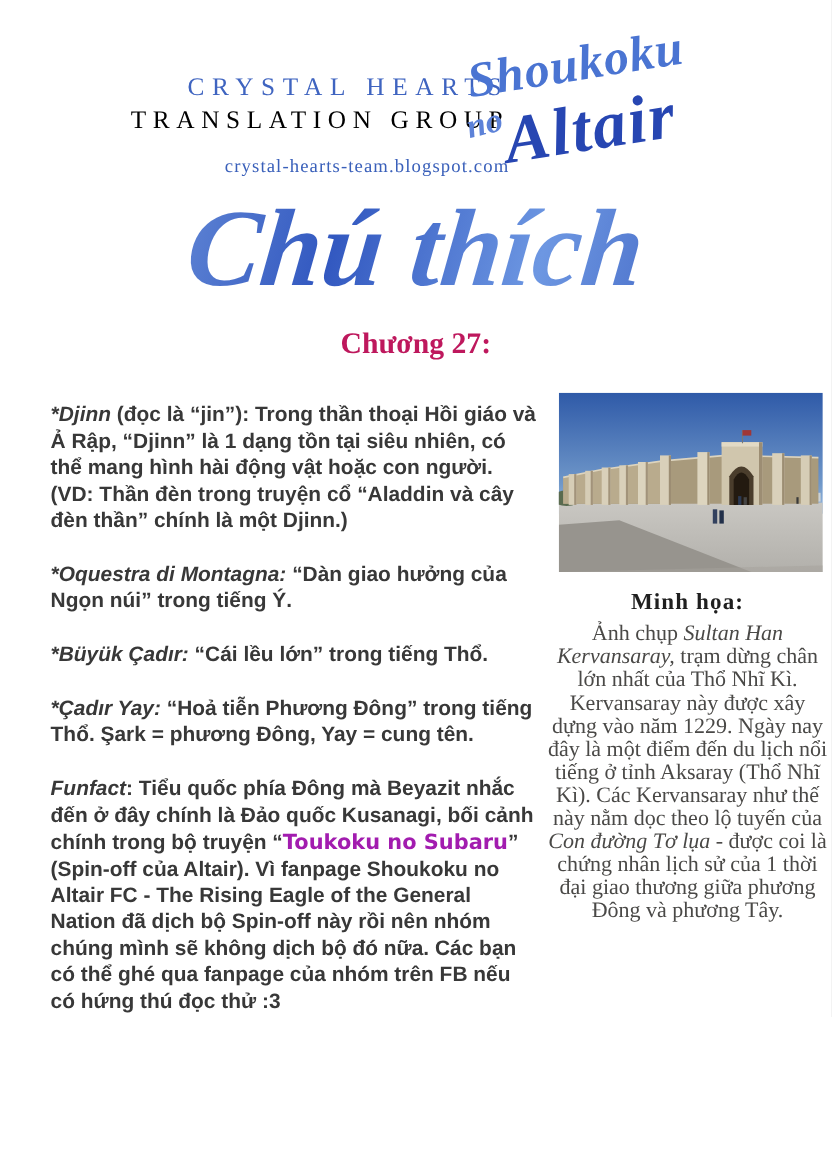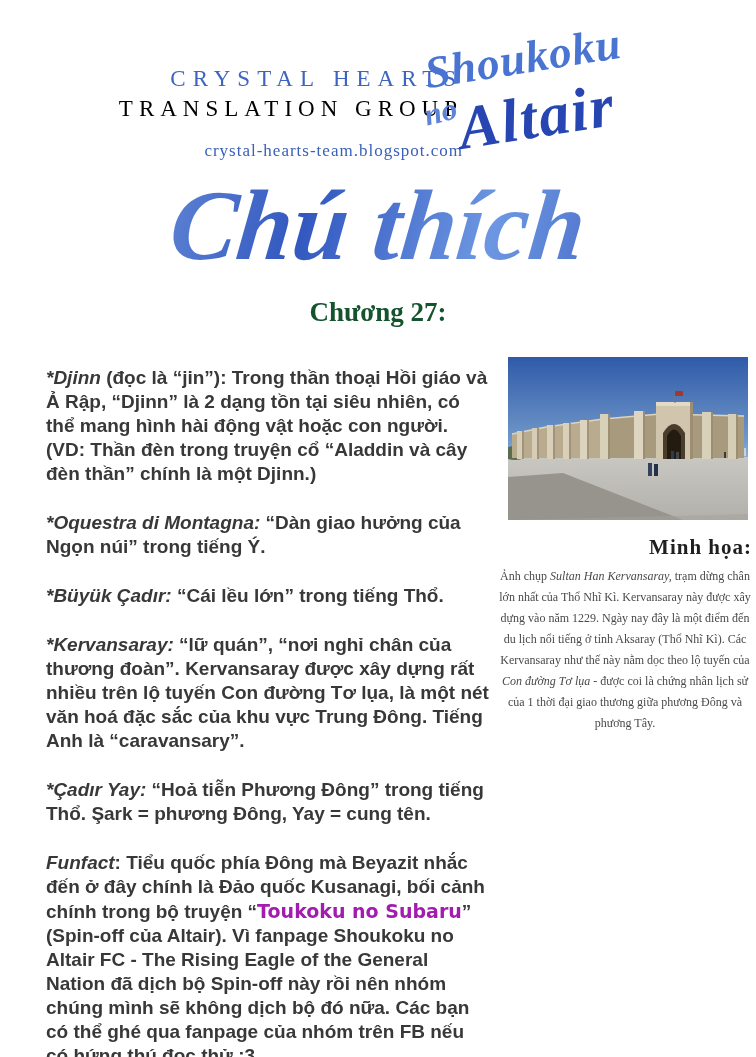--- a/index.html
+++ b/index.html
@@ -21,36 +21,36 @@
 
   
   .main-title{position:absolute;left:0;top:168px;width:756px;margin:0;text-align:center;
               font-family:"Liberation Serif",serif;font-style:italic;font-weight:bold;
               font-size:100px;transform:skewX(-6deg);color:#3a5fc2;}
   @supports ((-webkit-background-clip:text)) {
     .main-title{background:linear-gradient(100deg,#8fb4ea 0%,#3258c0 40%,#6d97e2 65%,#2343ae 100%);
                 -webkit-background-clip:text;-webkit-text-fill-color:transparent;}
   }
   .chapter{position:absolute;left:0;top:297px;width:756px;margin:0;text-align:center;
-           font-family:"Liberation Serif",serif;font-weight:bold;font-size:27px;color:#14532d;}
+           font-family:"Liberation Serif",serif;font-weight:bold;font-size:27px;color:#be185d;}
 
   
   .notes-col{position:absolute;left:46px;top:366px;width:444px;
              font-size:19px;line-height:24px;color:#383838;font-weight:bold;}
   .note{margin:0 0 25px 0;}
   .term,.funfact-label{font-style:italic;text-align:center;}
   .fbold{font-family:"DejaVu Sans",sans-serif;color:#a21caf;}
 
   
   .illus-col{position:absolute;left:498px;top:357px;width:254px;}
   .photo{margin-left:10px;width:240px;height:163px;display:block;}
-  .illus-heading{margin:15px 0 6px;text-align:right;font-family:"Liberation Serif",serif;
+  .illus-heading{margin:15px 0 6px;text-align:center;font-family:"Liberation Serif",serif;
                  font-size:21px;font-weight:bold;color:#1f1f1f;letter-spacing:1px;}
   .caption{margin:0;text-align:center;font-family:"Liberation Serif",serif;
-           font-size:12px;line-height:21px;color:#4a4947;}
+           font-size:20px;line-height:21px;color:#4a4947;}
   .cap-i{font-style:italic;}
 </style>
 </head>
 <body>
 
 <div class="page">
 
   <header>
     <div class="group-block">
       <div class="g1">CRYSTAL HEARTS</div>
@@ -61,24 +61,23 @@
       <span class="lw1">Shoukoku</span>
       <span class="lw2">no</span>
       <span class="lw3">Altair</span>
     </div>
   </header>
 
   <h1 class="main-title">Chú thích</h1>
   <h2 class="chapter">Chương 27:</h2>
 
   <main class="notes-col">
-    <p class="note"><span class="term">*Djinn</span><span> (đọc là “jin”): Trong thần thoại Hồi giáo và Ả Rập, “Djinn” là 2 dạng tồn tại siêu nhiên, có thể mang hình hài động vật hoặc con người.  (VD: Thần đèn trong truyện cổ “Aladdin và cây đèn thần” chính là một Djinn.)</span></p>
+    <p class="note"><span class="term">*Djinn</span><span> (đọc là “jin”): Trong thần thoại Hồi giáo và Ả Rập, “Djinn” là 1 dạng tồn tại siêu nhiên, có thể mang hình hài động vật hoặc con người.  (VD: Thần đèn trong truyện cổ “Aladdin và cây đèn thần” chính là một Djinn.)</span></p>
     <p class="note"><span class="term">*Oquestra di Montagna:</span><span> “Dàn giao hưởng của Ngọn núi” trong tiếng Ý.</span></p>
     <p class="note"><span class="term">*Büyük Çadır:</span><span> “Cái lều lớn” trong tiếng Thổ.</span></p>
-    <p class="note"><span class="term">*Kervansaray:</span><span> “lữ quán”, “nơi nghỉ chân của thương đoàn”. Kervansaray được xây dựng rất nhiều trên lộ tuyến Con đường Tơ lụa,  là một nét văn hoá đặc sắc của khu vực Trung Đông. Tiếng Anh là “caravansary”.</span></p>
     <p class="note"><span class="term">*Çadır Yay:</span><span> “Hoả tiễn Phương Đông” trong tiếng Thổ. Şark = phương Đông, Yay = cung tên.</span></p>
     <p class="note"><span class="funfact-label">Funfact</span><span>: Tiểu quốc phía Đông mà Beyazit nhắc đến ở đây chính là Đảo quốc Kusanagi, bối cảnh chính trong bộ truyện “</span><span class="fbold">Toukoku no Subaru</span><span>” (Spin-off của Altair). Vì fanpage Shoukoku no Altair FC - The Rising Eagle of the General Nation đã dịch bộ Spin-off này rồi nên nhóm chúng mình sẽ không dịch bộ đó nữa. Các bạn có thể ghé qua fanpage của nhóm trên FB nếu có hứng thú đọc thử :3</span></p>
   </main>
 
   <aside class="illus-col">
     <svg class="photo" viewBox="0 0 240 163" xmlns="http://www.w3.org/2000/svg">
       <defs>
         <linearGradient id="sky" x1="0" y1="0" x2="0" y2="1">
           <stop offset="0" stop-color="#2f5aa8"></stop>
             <stop offset="0.75" stop-color="#6f97c9"></stop>

